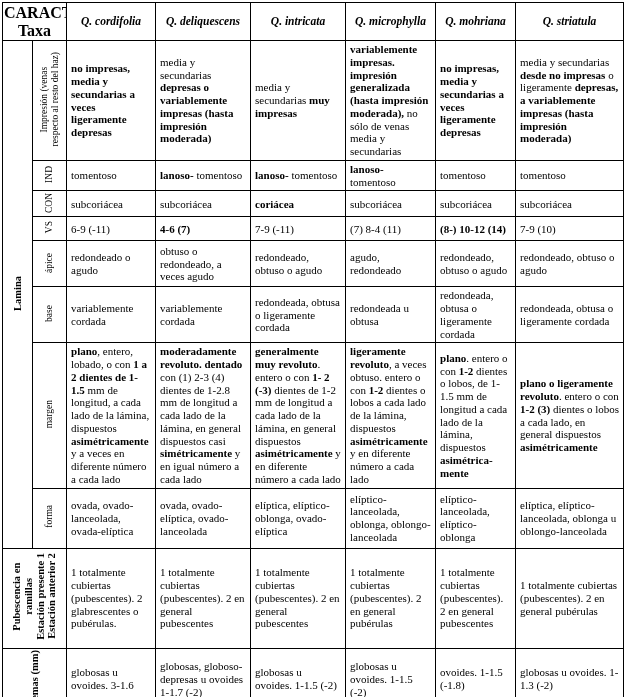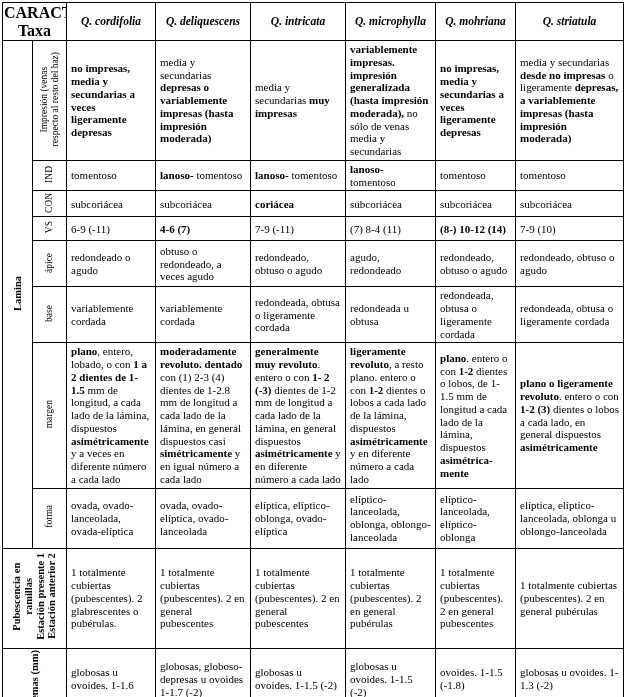--- a/index.html
+++ b/index.html
@@ -104,21 +104,21 @@
           <td><span>redondeada, obtusa o ligeramente cordada</span></td>
           <td><span>redondeada u obtusa</span></td>
           <td><span>redondeada, obtusa o ligeramente cordada</span></td>
           <td><span>redondeada, obtusa o ligeramente cordada</span></td>
         </tr>
         <tr style="height: 134px; margin-top: 36px;">
           <th class="vlab"><div class="vtext"><span>margen</span></div></th>
           <td><span class="b">plano</span><span>, entero, lobado, o con </span><span class="b">1 a 2 dientes de 1-1.5</span><span> mm de longitud, a cada lado de la lámina, dispuestos </span><span class="b">asimétricamente</span><span> y a veces en diferente número a cada lado</span></td>
           <td><span class="b">moderadamente revoluto. dentado</span><span> con (1) 2-3 (4) dientes de 1-2.8 mm de longitud a cada lado de la lámina, en general dispuestos casi </span><span class="b">simétricamente</span><span> y en igual número a cada lado</span></td>
           <td><span class="b">generalmente muy revoluto</span><span>. entero o con </span><span class="b">1- 2 (-3)</span><span> dientes de 1-2 mm de longitud a cada lado de la lámina, en general dispuestos </span><span class="b">asimétricamente</span><span> y en diferente número a cada lado</span></td>
-          <td><span class="b">ligeramente revoluto</span><span>, a resto plano. entero o con </span><span class="b">1-2</span><span> dientes o lobos a cada lado de la lámina, dispuestos </span><span class="b">asimétricamente</span><span> y en diferente número a cada lado</span></td>
+          <td><span class="b">ligeramente revoluto</span><span>, a veces obtuso. entero o con </span><span class="b">1-2</span><span> dientes o lobos a cada lado de la lámina, dispuestos </span><span class="b">asimétricamente</span><span> y en diferente número a cada lado</span></td>
           <td><span class="b">plano</span><span>. entero o con </span><span class="b">1-2</span><span> dientes o lobos, de 1- 1.5 mm de longitud a cada lado de la lámina, dispuestos </span><span class="b">asimétrica-mente</span></td>
           <td><span class="b">plano o ligeramente revoluto</span><span>. entero o con </span><span class="b">1-2 (3)</span><span> dientes o lobos a cada lado, en general dispuestos </span><span class="b">asimétricamente</span></td>
         </tr>
         <tr style="height: 60px; margin-left: 36px;">
           <th class="vlab"><div class="vtext"><span>forma</span></div></th>
           <td><span>ovada, ovado-lanceolada, ovada-elíptica</span></td>
           <td><span>ovada, ovado-elíptica, ovado-lanceolada</span></td>
           <td><span>elíptica, elíptico-oblonga, ovado-elíptica</span></td>
           <td><span>elíptico-lanceolada, oblonga, oblongo-lanceolada</span></td>
           <td><span>elíptico-lanceolada, elíptico-oblonga</span></td>
@@ -128,21 +128,21 @@
           <th class="vlab glab" colspan="2"><div class="vtext"><span class="b">Pubescencia en</span><br><span class="b">ramillas</span><br><span>Estación presente </span><span class="b">1</span><br><span>Estación anterior </span><span class="b">2</span></div></th>
           <td><span>1 totalmente cubiertas (pubescentes). 2 glabrescentes o pubérulas.</span></td>
           <td><span>1 totalmente cubiertas (pubescentes). 2 en general pubescentes</span></td>
           <td><span>1 totalmente cubiertas (pubescentes). 2 en general pubescentes</span></td>
           <td><span>1 totalmente cubiertas (pubescentes). 2 en general pubérulas</span></td>
           <td><span>1 totalmente cubiertas (pubescentes). 2 en general pubescentes</span></td>
           <td><span>1 totalmente cubiertas (pubescentes). 2 en general pubérulas</span></td>
         </tr>
         <tr style="height: 53px;">
           <th class="vlab glab" colspan="2"><div class="vtext"><span class="b">Yemas (mm)</span></div></th>
-          <td><span>globosas u ovoides. 1-1.6</span></td>
+          <td><span>globosas u ovoides. 3-1.6</span></td>
           <td><span>globosas, globoso-depresas u ovoides 1-1.7 (-2)</span></td>
           <td><span>globosas u ovoides. 1-1.5 (-2)</span></td>
           <td><span>globosas u ovoides. 1-1.5 (-2)</span></td>
           <td><span>ovoides. 1-1.5 (-1.8)</span></td>
           <td><span>globosas u ovoides. 1-1.3  (-2)</span></td>
         </tr>
       </tbody>
   </table>
 </div>
 

